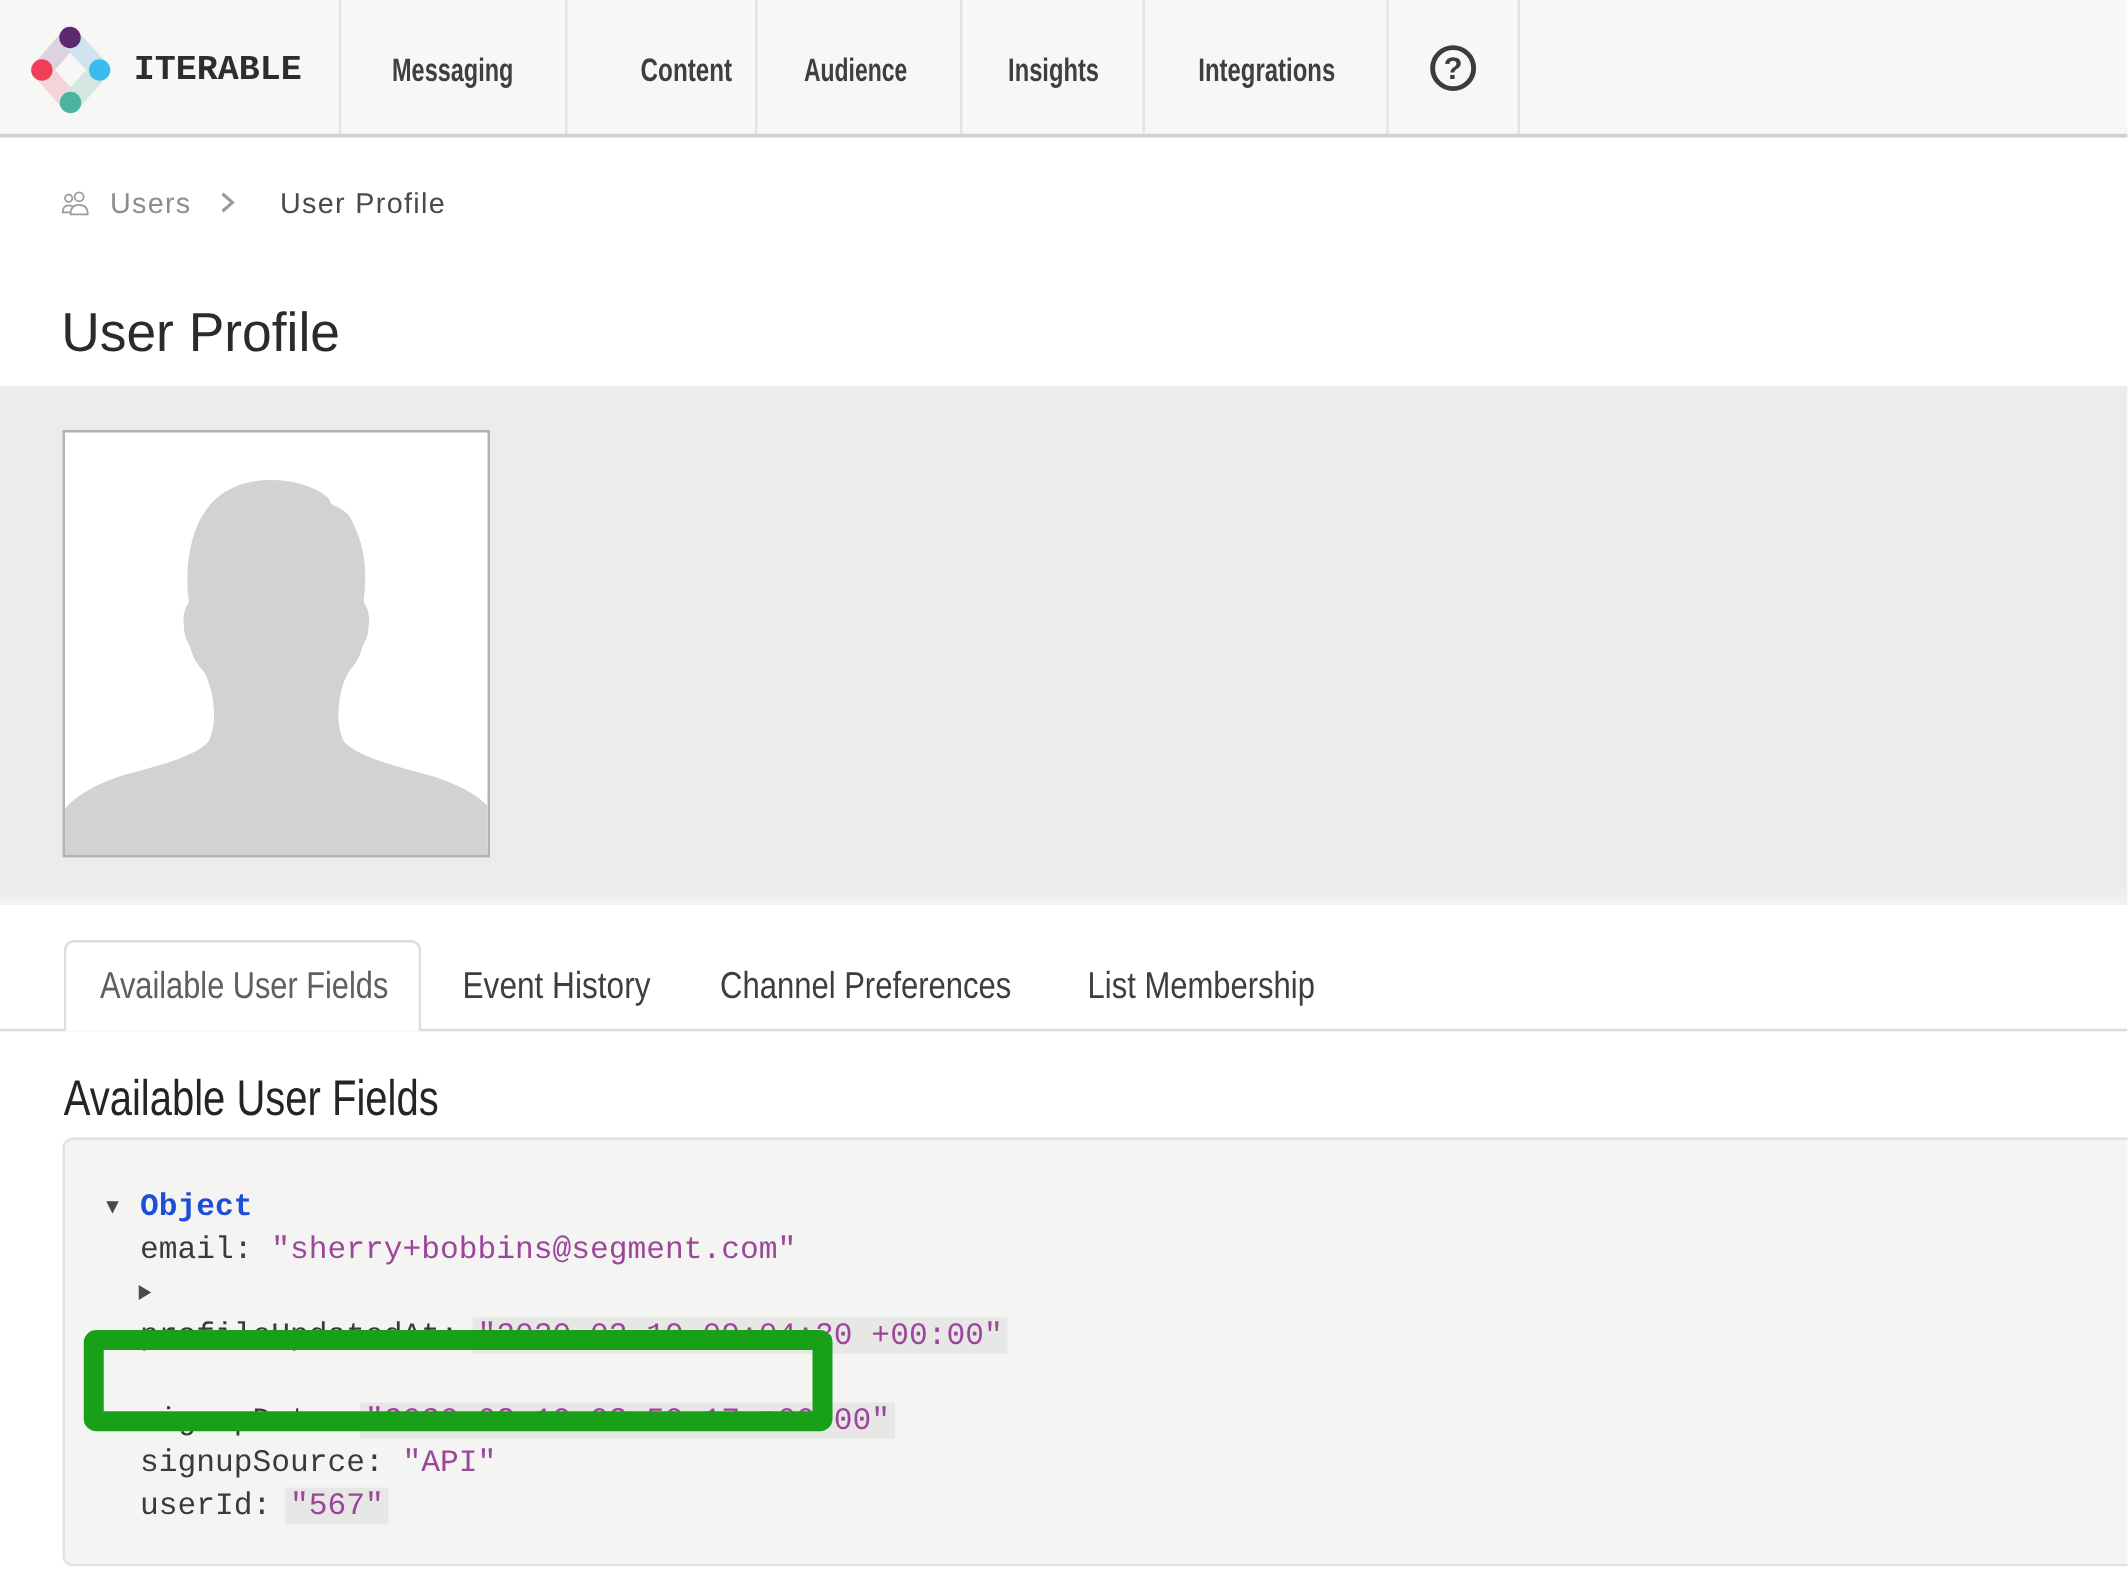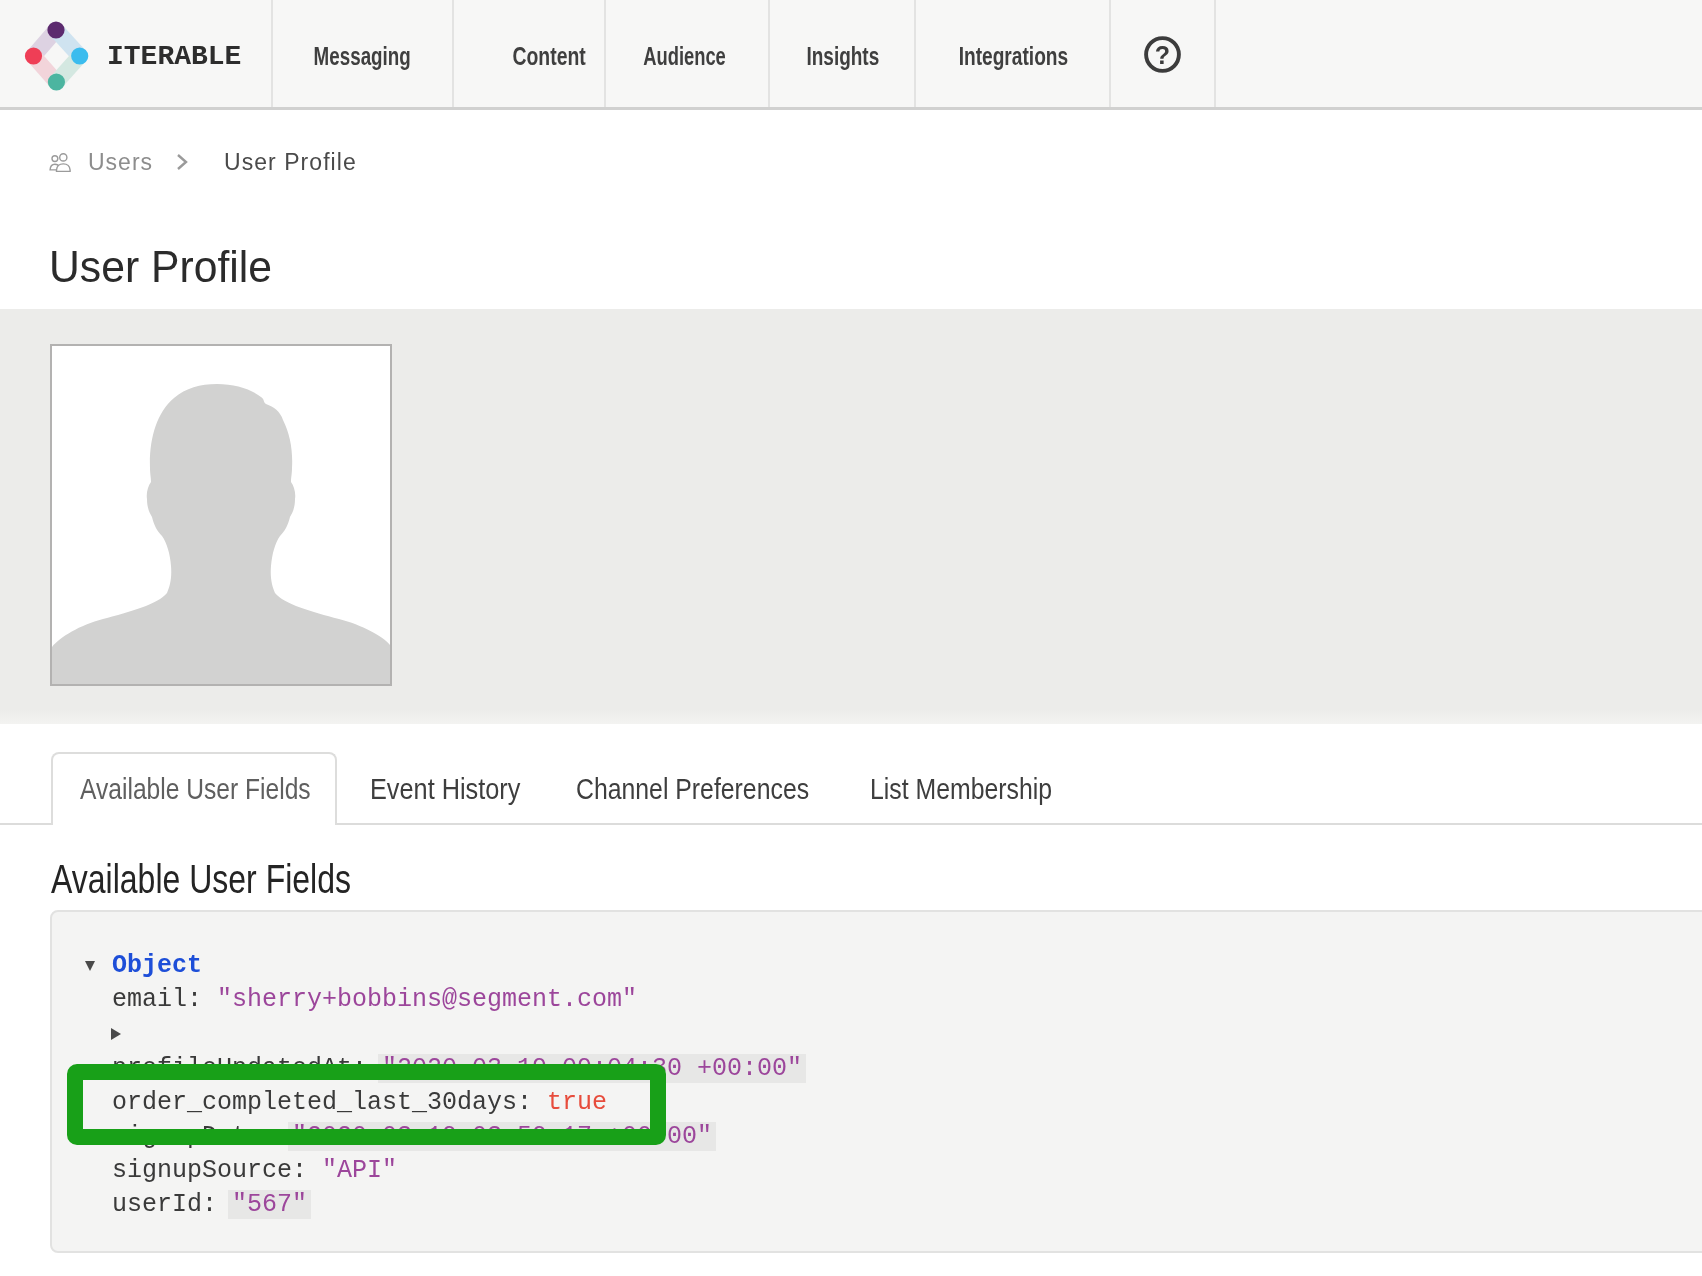--- a/index.html
+++ b/index.html
@@ -159,20 +159,19 @@
   <div class="tablabel" style="left:870px;"><span style="transform:scaleX(0.827);">List Membership</span></div>
 
   <div id="sechead"><span>Available User Fields</span></div>
 
   <div id="codeblock"></div>
   <div class="tri-d" style="left:85px; top:961px;"></div>
   <div class="cl" style="top:949px;"><span class="obj">Object</span></div>
   <div class="cl" style="top:983px;">email: <span class="pv">"sherry+bobbins@segment.com"</span></div>
   <div class="tri-r" style="left:111px; top:1028px;"></div>
   <div class="cl" style="top:1052px;">profileUpdatedAt: <span class="pv hl">"2020-03-19 09:04:30 +00:00"</span></div>
-  <div class="cl" style="top:1086px;">order_completed_last_30days: <span class="bool">true</span></div>
   <div class="cl" style="top:1120px;">signupDate: <span class="pv hl">"2020-03-19 03:59:17 +00:00"</span></div>
   <div class="cl" style="top:1154px;">signupSource: <span class="pv">"API"</span></div>
   <div class="cl" style="top:1188px;">userId: <span class="pv hl">"567"</span></div>
 
   <div id="greenrect"></div>
 
 </div>
 
 </body></html>

